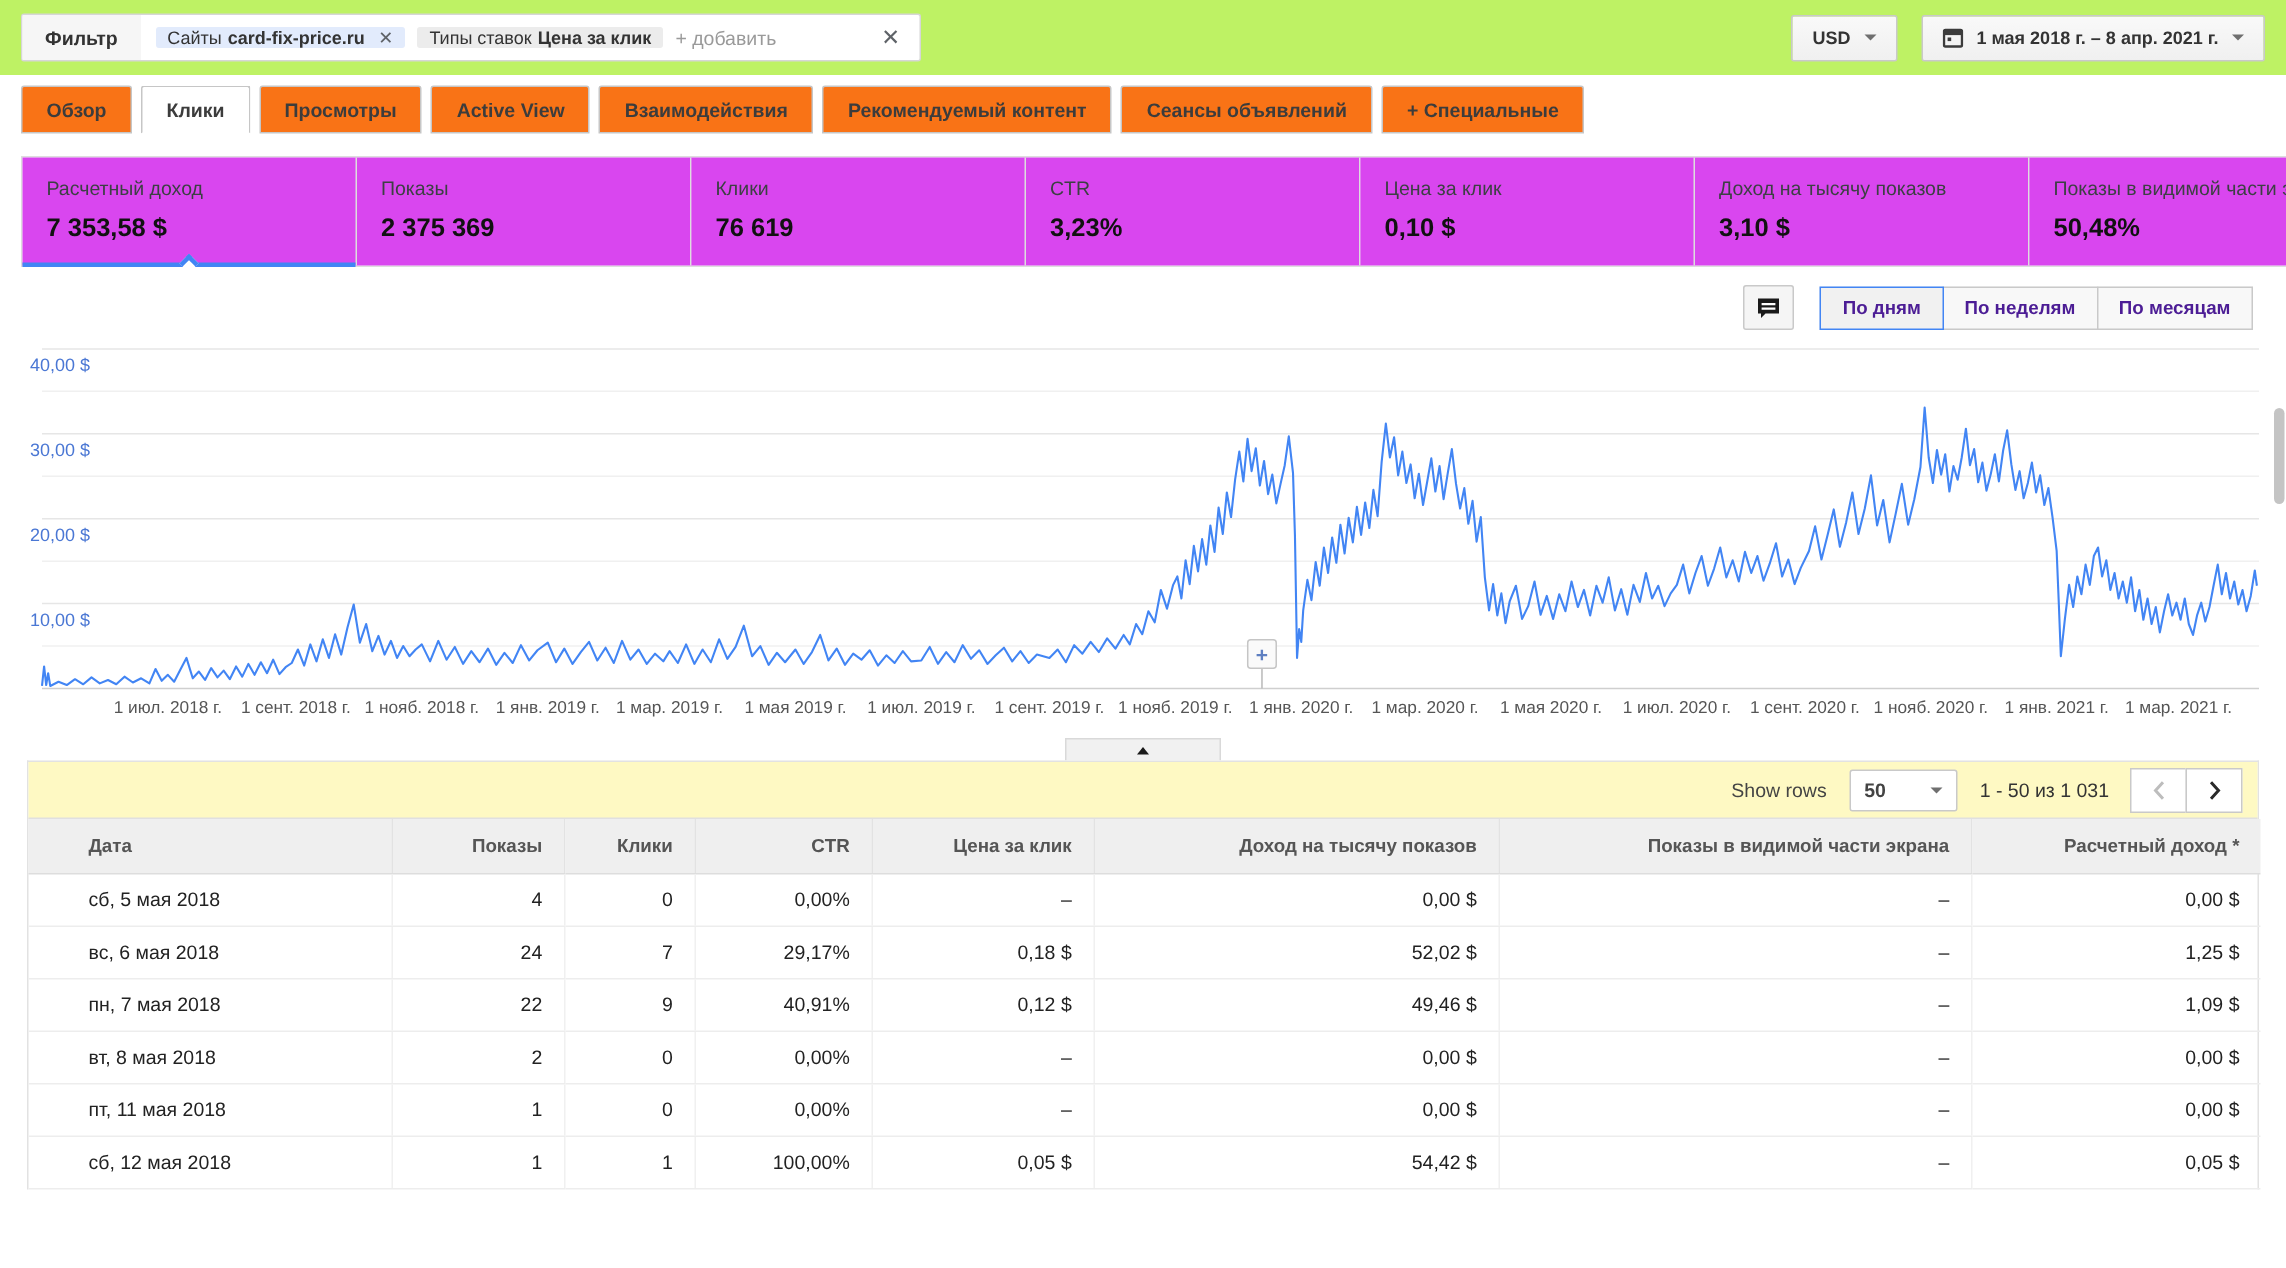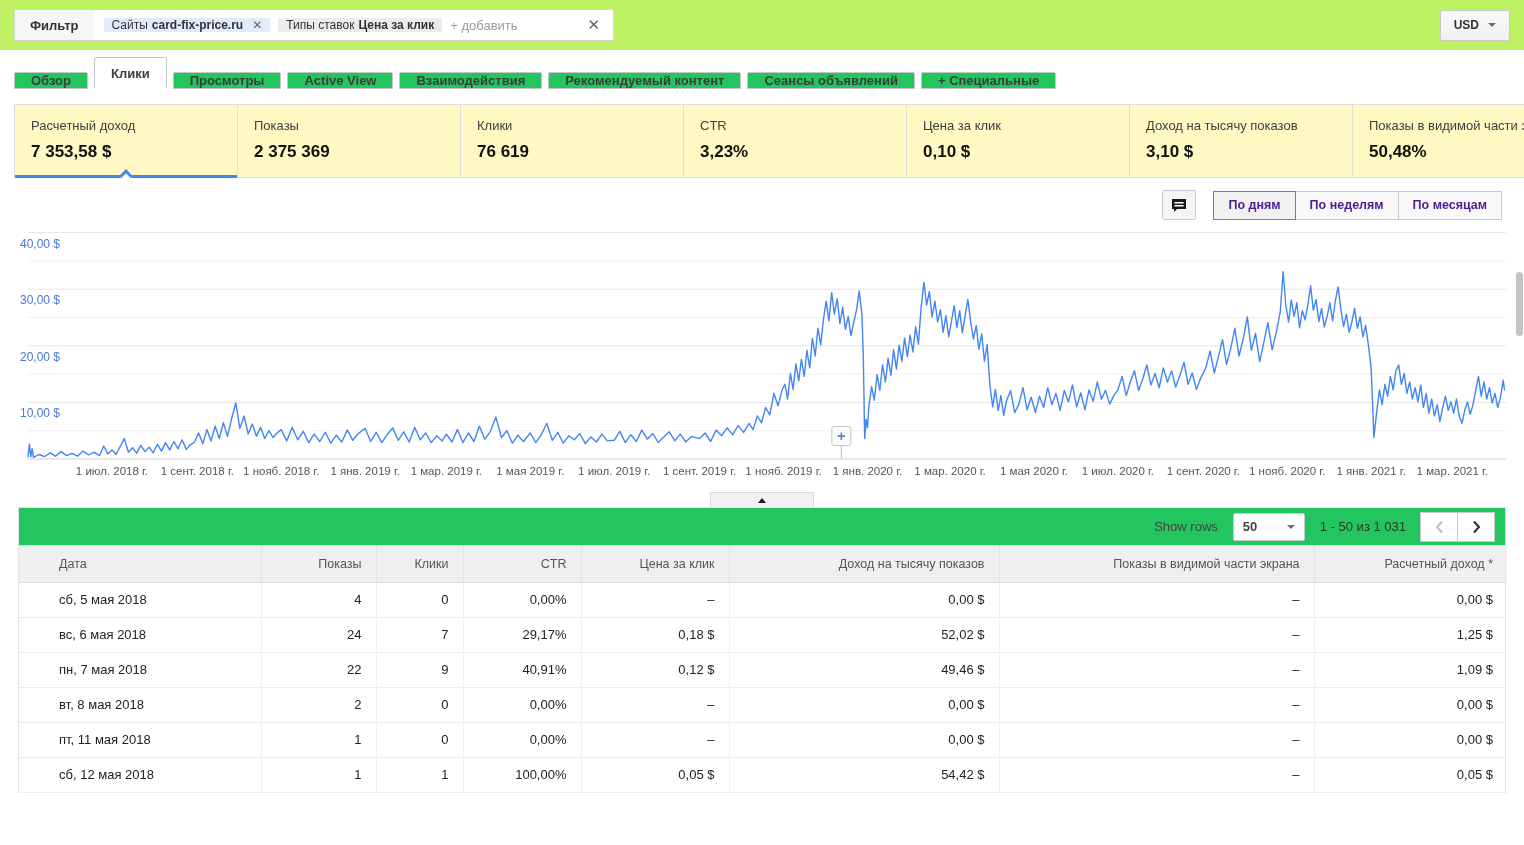--- a/index.html
+++ b/index.html
@@ -28,30 +28,30 @@
     color:#5f6368; font-size:15px; cursor:pointer; }
   .topbar-right { margin-left:auto; display:flex; gap:16px; align-items:center; }
   .gbtn { display:inline-flex; align-items:center; gap:9px; height:31px; padding:0 13px;
     background:linear-gradient(#f9f9f9,#f0f0f0); border:1px solid #c9c9c9; border-radius:2px;
     font-size:12px; font-weight:bold; color:#333; cursor:pointer; }
   .caret-down { width:0; height:0; border-left:4px solid transparent; border-right:4px solid transparent;
     border-top:4px solid #6f6f6f; }
 
   
   .tabs-bar { display:flex; gap:6px; margin:7px 14px 0; align-items:flex-end; }
-  .tab { display:flex; align-items:center; height:17px; padding:0 16px;
-    border:1px solid #c6c6c6; background:#22c55e; border-radius:2px 2px 0 0;
+  .tab { display:flex; align-items:center; height:32px; padding:0 16px;
+    border:1px solid #c6c6c6; background:#f97316; border-radius:2px 2px 0 0;
     font-size:13px; font-weight:bold; color:#3c3c3c; cursor:pointer; white-space:nowrap; }
   .tab.active { background:#fff; border-bottom-color:#fff; height:32px; }
 
   
   .cards { display:flex; width:1562px; margin:15px 0 0 14px;
     border:1px solid #ddd; border-right:none; }
   .card { flex:1; min-width:0; height:72px; padding:13px 16px 0; border-right:1px solid #ddd;
-    position:relative; cursor:pointer; background:#fef9c3; }
+    position:relative; cursor:pointer; background:#d946ef; }
   .card .clabel { font-size:13px; color:#3c4043; white-space:nowrap; overflow:hidden; text-overflow:ellipsis; }
   .card .cvalue { margin-top:9px; font-size:17px; font-weight:bold; color:#111; }
   .card.active .underline { position:absolute; left:0; right:0; bottom:-1px; height:3px; background:#4285f4; }
   .card.active .notch { position:absolute; left:50%; bottom:-3px; width:9px; height:9px; background:#fff;
     border-left:3px solid #4285f4; border-top:3px solid #4285f4; transform:translateX(-50%) rotate(45deg); }
 
   
   .chart-controls { display:flex; justify-content:flex-end; align-items:center; margin:12px 22px 0; gap:18px; }
   .icon-btn { width:34px; height:30px; display:flex; align-items:center; justify-content:center;
     background:#f5f5f5; border:1px solid #c9c9c9; border-radius:2px; cursor:pointer; }
@@ -63,30 +63,30 @@
   
   .chart-wrap { position:relative; height:260px; margin-top:6px; }
   .chart-wrap svg { position:absolute; left:0; top:0; }
 
   
   .collapse-tab { width:104px; height:15px; margin:6px auto 0; background:#f1f1f1;
     border:1px solid #d9d9d9; border-bottom:none; display:flex; align-items:center; justify-content:center; cursor:pointer; }
   .collapse-tri { width:0; height:0; border-left:4px solid transparent; border-right:4px solid transparent;
     border-bottom:5px solid #1a1a1a; }
   .table-wrap { margin:0 18px; border:1px solid #e2e2e2; border-bottom:none; background:#fff; }
-  .table-toolbar { height:38px; background:#22c55e; display:flex; align-items:center; justify-content:flex-end;
+  .table-toolbar { height:38px; background:#fef9c3; display:flex; align-items:center; justify-content:flex-end;
     padding:0 10px; gap:15px; border-bottom:1px solid #e0e0e0; font-size:13px; color:#444; }
   .rows-select { display:flex; align-items:center; justify-content:space-between; width:72px; height:28px;
     background:#fff; border:1px solid #c9c9c9; border-radius:2px; padding:0 9px; font-weight:bold; cursor:pointer; }
   .range-label { color:#333; }
   .pager { display:flex; }
   .pager .pgbtn { width:38px; height:30px; background:#fff; border:1px solid #c9c9c9; margin-left:-1px;
     display:flex; align-items:center; justify-content:center; cursor:pointer; }
   table { width:100%; border-collapse:collapse; table-layout:fixed; font-size:13px; color:#222; }
-  thead th { height:36px; background:#efefef; font-weight:normal; color:#555; font-size:12.5px;
+  thead th { height:36px; background:#efefef; font-weight:bold; color:#555; font-size:12.5px;
     border-bottom:1px solid #ddd; padding:0 14px; cursor:pointer; white-space:nowrap; overflow:hidden; }
   tbody td { height:35px; border-bottom:1px solid #ededed; padding:0 14px; white-space:nowrap; overflow:hidden; }
   th, td { text-align:right; }
   th:first-child, td:first-child { text-align:left; padding-left:40px; }
   th:not(:first-child), td:not(:first-child) { border-left:1px solid #f0f0f0; }
   thead th:not(:first-child) { border-left:1px solid #e2e2e2; }
 
   .scroll-thumb { position:absolute; right:1px; top:272px; width:7px; height:64px;
     background:#c4c4c4; border-radius:4px; }
 </style>
@@ -99,20 +99,31 @@
     <div class="chips">
         <span class="chip blue">Сайты <b>card-fix-price.ru</b><span class="chip-x">✕</span></span>
         <span class="chip gray">Типы ставок <b>Цена за клик</b></span>
         <span class="add-placeholder">+ добавить</span>
       </div>
     <div class="filter-clear">✕</div>
   </div>
   <div class="topbar-right">
     <div class="gbtn">
       <span>USD</span>
+      <span class="caret-down"></span>
+    </div>
+    <div class="gbtn">
+      <span style="display:flex;">
+        <svg width="14" height="14" viewBox="0 0 14 14">
+            <rect x="1" y="2" width="12" height="11" rx="1" fill="none" stroke="#3c3c3c" stroke-width="1.6"></rect>
+            <rect x="1" y="2" width="12" height="3.4" fill="#3c3c3c"></rect>
+            <rect x="3.4" y="7" width="2.4" height="2.4" fill="#3c3c3c"></rect>
+          </svg>
+      </span>
+      <span>1 мая 2018 г. – 8 апр. 2021 г.</span>
       <span class="caret-down"></span>
     </div>
   </div>
 </div>
 
 <div class="tabs-bar">
     <div class="tab">Обзор</div>
     <div class="tab active">Клики</div>
     <div class="tab">Просмотры</div>
     <div class="tab">Active View</div>

